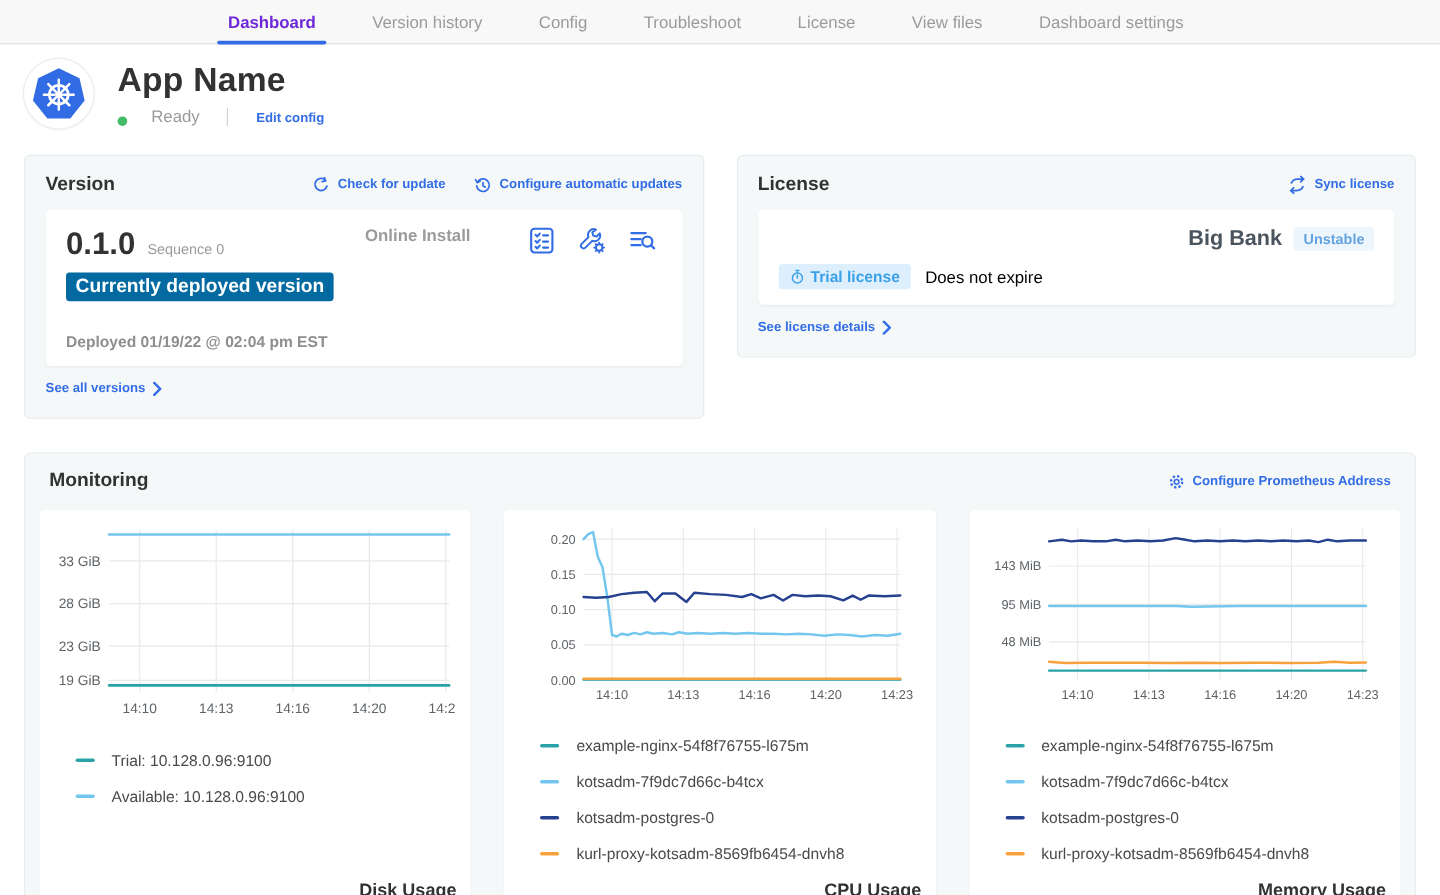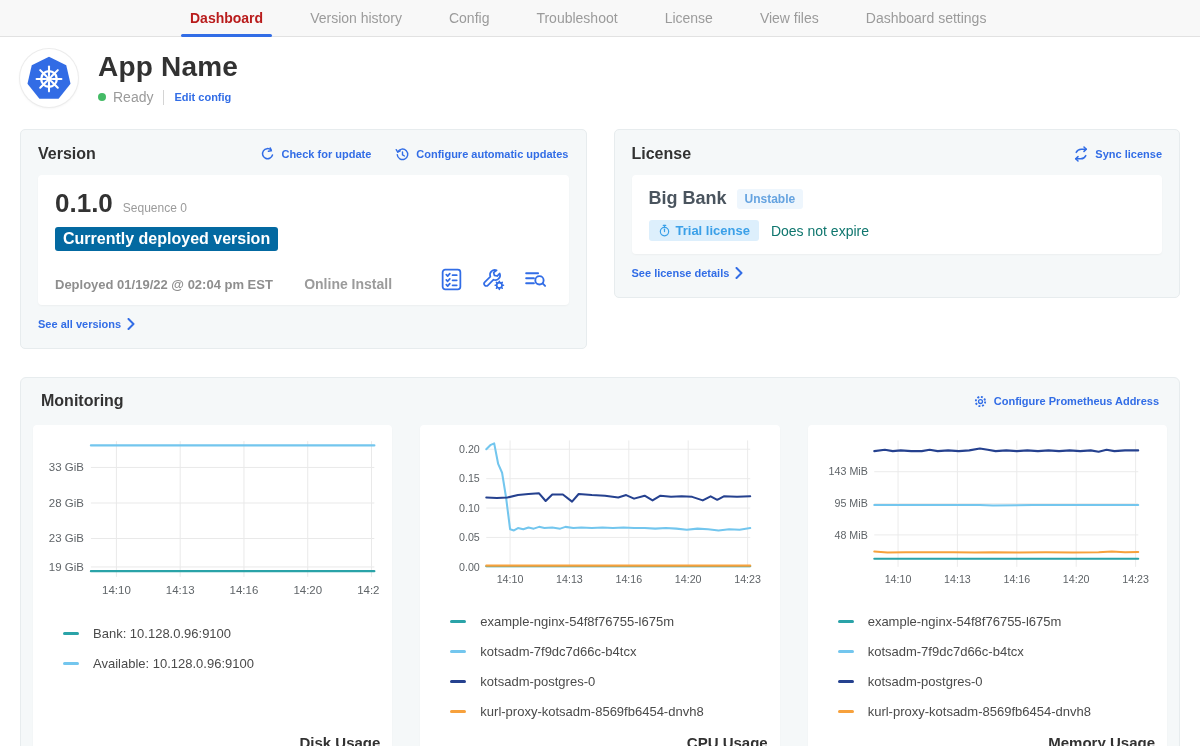--- a/index.html
+++ b/index.html
@@ -4,72 +4,72 @@
 <style>
   * { box-sizing: border-box; margin: 0; padding: 0; }
   html, body { width: 1200px; height: 746px; overflow: hidden; background: #fff;
     font-family: "Liberation Sans", sans-serif; color: #323232; }
 
   
   .nav { height: 37px; background: #f8f8f8; border-bottom: 1px solid #e2e2e2;
     display: flex; align-items: stretch; gap: 47px; padding-left: 190px; }
   .tab { display: flex; align-items: center; font-size: 14px; color: #9b9b9b;
     cursor: pointer; position: relative; white-space: nowrap; }
-  .tab.active { color: #b91c1c; font-weight: bold; }
+  .tab.active { color: #6d28d9; font-weight: bold; }
   .tab.active::after { content: ""; position: absolute; left: -9px; right: -9px;
     bottom: -1px; height: 3px; background: #326de6; border-radius: 2px; }
 
   .main { padding: 0 20px; }
 
   
   .app-header { display: flex; align-items: center; gap: 20px; margin-top: 12px; }
   .logo-wrap { width: 58px; height: 58px; border-radius: 50%; background: #fff;
     box-shadow: 0 0 0 1px #ececec, 0 1px 3px rgba(0,0,0,.08);
     display: flex; align-items: center; justify-content: center; }
   .app-title { font-size: 28px; font-weight: bold; letter-spacing: .2px; }
-  .status-row { display: flex; align-items: center; gap: 7px; margin-top: 6px; font-size: 14px; }
+  .status-row { display: flex; align-items: flex-end; gap: 20px; margin-top: 6px; font-size: 14px; }
   .dot { width: 8px; height: 8px; border-radius: 50%; background: #44bb66; }
   .status-text { color: #9b9b9b; }
   .vdiv { width: 1px; height: 15px; background: #d4d4d4; margin: 0 3px; }
   a.link { color: #326de6; font-weight: bold; text-decoration: none; font-size: 11px;
     display: inline-flex; align-items: center; gap: 6px; cursor: pointer; }
 
   
   .cards-row { display: flex; gap: 27px; margin-top: 22px; align-items: flex-start; }
   .panel { background: #f5f8f9; border: 1px solid #e7ecee; border-radius: 5px;
     padding: 15px 17px 16px; flex: 1 1 0; }
   .panel-head { display: flex; align-items: center; justify-content: space-between; }
   .panel-title { font-size: 16px; font-weight: bold; }
   .head-links { display: flex; gap: 24px; }
 
   .white-box { background: #fff; border-radius: 4px; box-shadow: 0 1px 2px rgba(0,0,0,.04);
     margin-top: 12px; padding: 13px 17px; }
 
   
-  .ver-box { display: flex; align-items: flex-end; }
+  .ver-box { display: flex; align-items: flex-start; }
   .ver-left { min-width: 218px; }
   .ver-num-row { display: flex; align-items: baseline; gap: 10px; }
   .ver-num { font-size: 26px; font-weight: bold; }
   .ver-seq { font-size: 12px; color: #9b9b9b; }
   .green-badge { display: inline-block; margin-top: 8px; background: #0369a1; color: #fff;
     font-size: 16px; font-weight: bold; padding: 3px 8px; border-radius: 3px; }
   .deployed { margin-top: 26px; font-size: 13px; color: #8e8e8e; font-weight: bold; }
   .install-type { flex: 1; font-size: 14px; font-weight: bold; color: #9b9b9b; padding-left: 26px; }
   .ver-icons { display: flex; gap: 17px; align-items: center; padding-right: 4px; }
   .see-link { margin-top: 13px; }
 
   
-  .lic-row1 { display: flex; align-items: center; gap: 10px; }
+  .lic-row1 { display: flex; align-items: center; gap: 10px; justify-content: flex-end; }
   .lic-name { font-size: 18px; font-weight: bold; color: #4a545e; }
   .chan-badge { background: #eef6fd; color: #65a3e0; font-size: 12px; font-weight: bold;
     padding: 3px 8px; border-radius: 3px; }
   .lic-row2 { display: flex; align-items: center; gap: 12px; margin-top: 11px; }
   .trial-badge { background: #ddeffc; color: #3ba0e8; font-size: 13px; font-weight: bold;
     padding: 3px 9px; border-radius: 3px; display: inline-flex; align-items: center; gap: 5px; }
-  .expiry { font-size: 14px; color: #0f766e; }
+  .expiry { font-size: 14px; color: #000000; }
 
   
   .monitor { margin-top: 28px; background: #f5f8f9; border: 1px solid #e7ecee;
     border-radius: 6px; padding: 14px 12px 14px; }
   .monitor-head { display: flex; align-items: center; justify-content: space-between; padding: 0 8px; }
   .charts-row { display: flex; gap: 28px; margin-top: 15px; }
   .chart-card { flex: 1 1 0; background: #fff; border-radius: 4px;
     box-shadow: 0 1px 2px rgba(0,0,0,.04); padding: 8px 12px 16px;
     display: flex; flex-direction: column; height: 342px; }
   .chart-svg { width: 100%; height: 170px; display: block; }
@@ -298,21 +298,21 @@
             <line x1="46" y1="105.54973821989529" x2="330" y2="105.54973821989529" stroke="#e9e9e9" stroke-width="1"></line>
             <text x="39" y="109.54973821989529" text-anchor="end" fill="#5f6468" font-size="11.5">23 GiB</text>
             <line x1="46" y1="134.03141361256544" x2="330" y2="134.03141361256544" stroke="#e9e9e9" stroke-width="1"></line>
             <text x="39" y="138.03141361256544" text-anchor="end" fill="#5f6468" font-size="11.5">19 GiB</text>
             <polyline points="46.0,138.3 117.0,138.3 188.0,138.3 259.0,138.3 330.0,138.3" fill="none" stroke="#2aa3a8" stroke-width="2.2" stroke-linejoin="round" stroke-linecap="round"></polyline>
             <polyline points="46.0,12.3 117.0,12.3 188.0,12.3 259.0,12.3 330.0,12.3" fill="none" stroke="#73c6ee" stroke-width="2.2" stroke-linejoin="round" stroke-linecap="round"></polyline>
           </svg>
           <div class="legend">
             <div class="legend-item">
               <span class="swatch" style="background-color: rgb(42, 163, 168);"></span>
-              <span class="legend-label">Bank: 10.128.0.96:9100</span>
+              <span class="legend-label">Trial: 10.128.0.96:9100</span>
             </div>
             <div class="legend-item">
               <span class="swatch" style="background-color: rgb(115, 198, 238);"></span>
               <span class="legend-label">Available: 10.128.0.96:9100</span>
             </div>
           </div>
           <div class="chart-title">Disk Usage</div>
         </div>
         <div class="chart-card">
           <svg viewBox="0 0 336 170" class="chart-svg">

